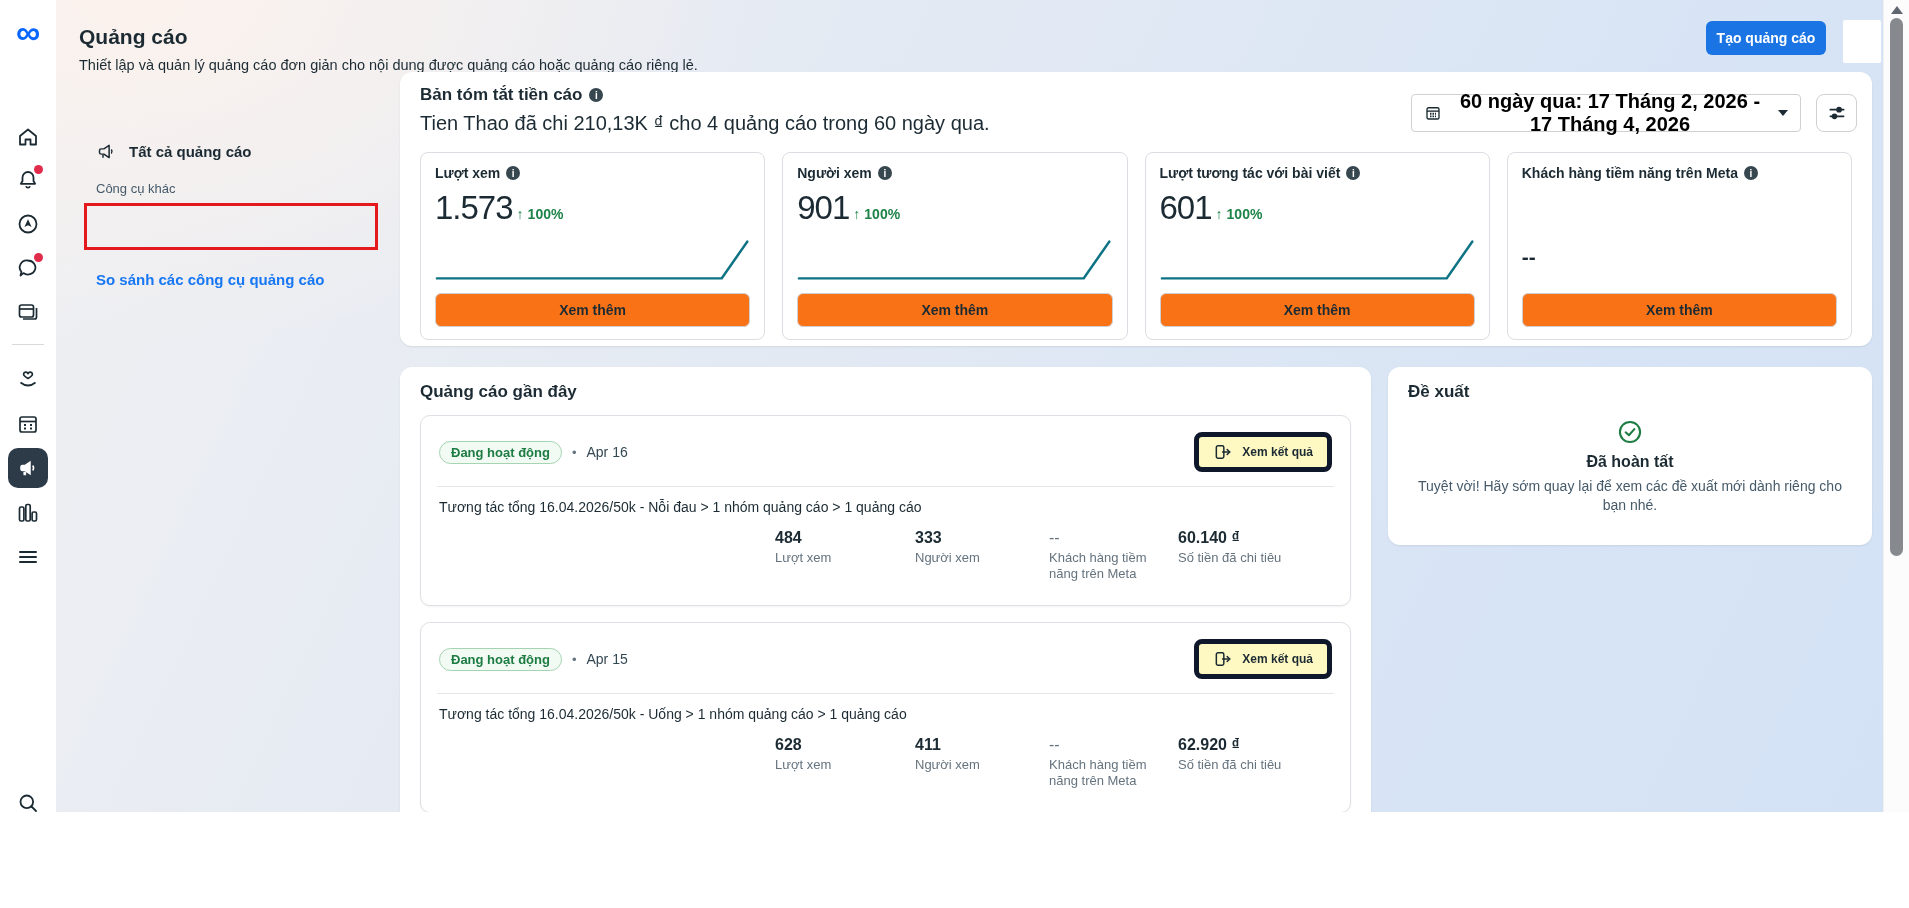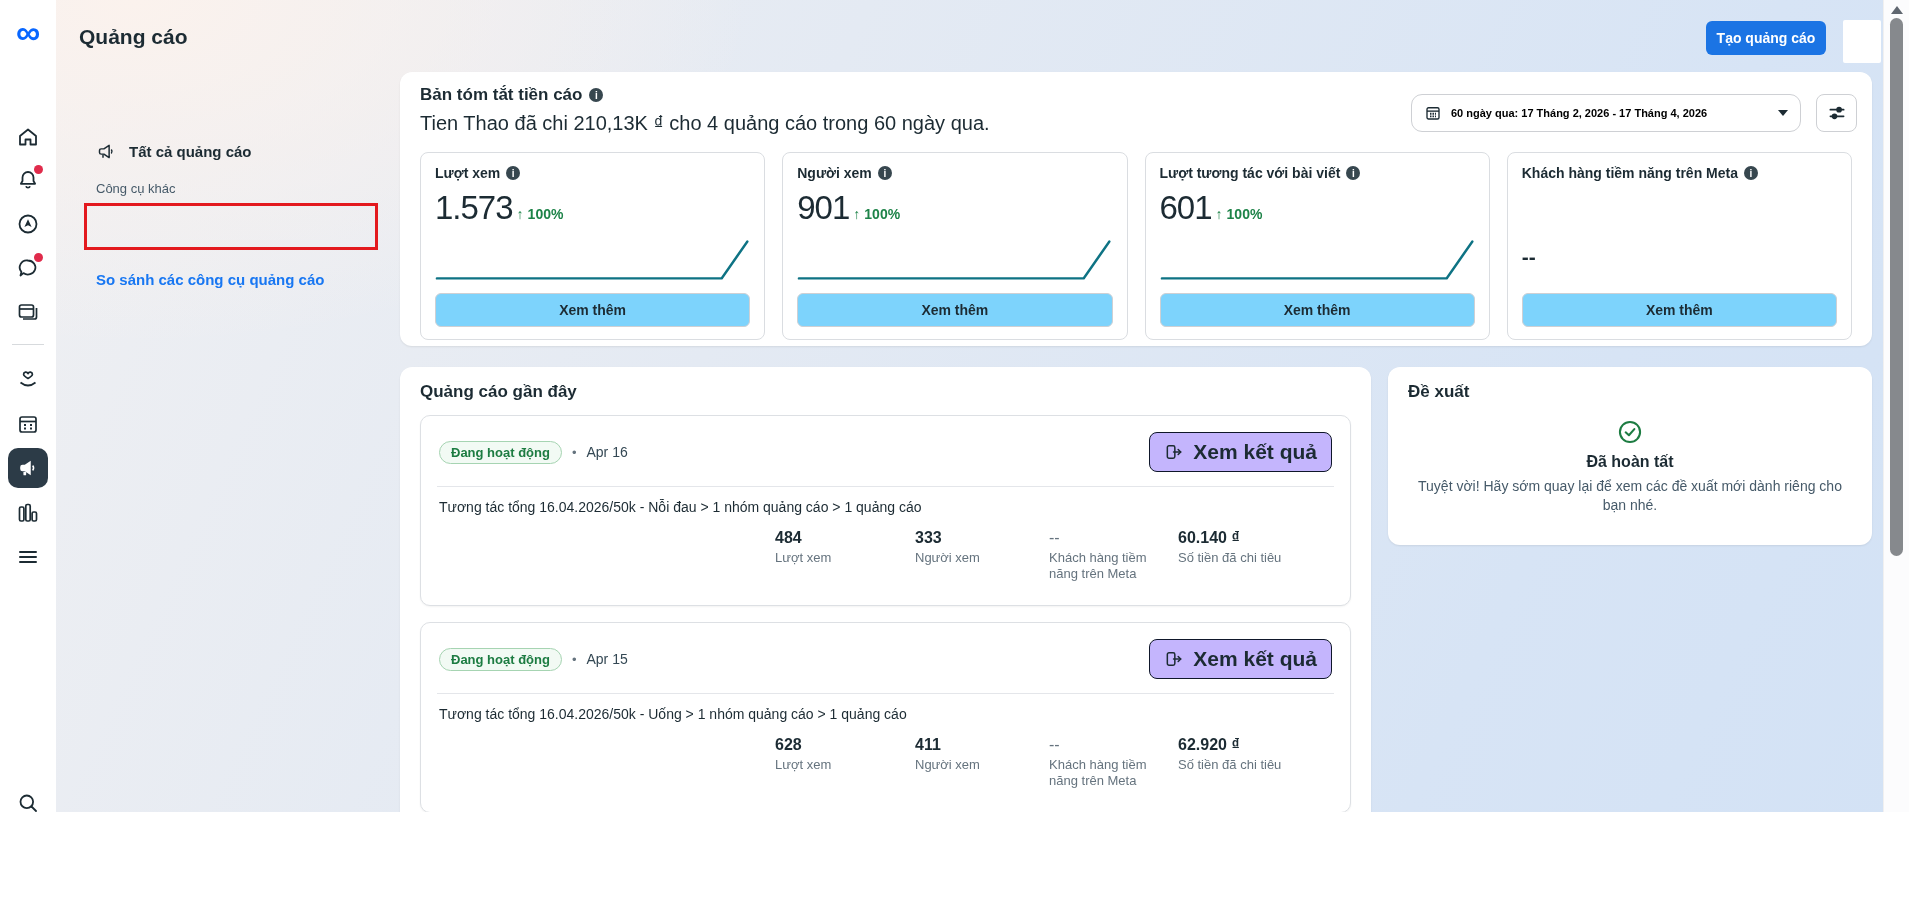--- a/index.html
+++ b/index.html
@@ -40,50 +40,50 @@
   .compare-link{position:absolute;left:96px;top:271px;font-size:15px;font-weight:bold;color:#1877f2;cursor:pointer;}
   .collapse-btn{position:absolute;left:336px;top:850px;width:34px;height:34px;color:#1c2b33;cursor:pointer;}
   
   .sum-panel{position:absolute;left:400px;top:72px;width:1472px;height:274px;background:#fff;border-radius:12px;
     box-shadow:0 1px 2px rgba(0,0,0,.08);}
   .sum-title{position:absolute;left:20px;top:13px;font-size:17px;font-weight:bold;display:flex;align-items:center;gap:7px;}
   .sum-sub{position:absolute;left:20px;top:40px;font-size:20px;}
   .info{display:inline-flex;width:14px;height:14px;border-radius:50%;background:#37474f;color:#fff;
     font-size:10px;font-weight:bold;align-items:center;justify-content:center;flex:0 0 auto;}
   .info::after{content:"i";}
-  .date-btn{position:absolute;left:1011px;top:22px;height:38px;width:390px;border:1px solid #ced0d4;border-radius:11px;
-    background:#fff;display:flex;align-items:center;gap:9px;padding:0 12px;box-sizing:border-box;font-size:11px;font-weight:600;cursor:pointer;}
+  .date-btn{position:absolute;left:1011px;top:22px;height:38px;width:390px;border:1px solid #ced0d4;border-radius:4px;
+    background:#fff;display:flex;align-items:center;gap:9px;padding:0 12px;box-sizing:border-box;font-size:20px;font-weight:600;cursor:pointer;}
   .caret{width:0;height:0;border-left:5px solid transparent;border-right:5px solid transparent;border-top:6px solid #1c2b33;margin-left:auto;}
   .filter-btn{position:absolute;left:1416px;top:22px;width:41px;height:38px;border:1px solid #ced0d4;border-radius:8px;
     background:#fff;display:flex;align-items:center;justify-content:center;cursor:pointer;}
   .cards{position:absolute;left:20px;top:80px;width:1432px;display:flex;gap:17px;}
   .scard{flex:1;height:188px;border:1px solid #dadde1;border-radius:8px;background:#fff;
     padding:12px 14px;box-sizing:border-box;display:flex;flex-direction:column;}
   .scard .clabel{font-size:14px;font-weight:bold;display:flex;align-items:center;gap:6px;}
   .scard .cvalrow{display:flex;align-items:baseline;gap:4px;margin-top:8px;}
   .scard .cval{font-size:33px;letter-spacing:-1px;}
   .scard .cchange{font-size:14px;font-weight:bold;color:#1d8348;}
   .scard .spark{margin-top:auto;height:46px;width:100%;}
   .scard .dashval{margin-top:auto;font-size:21px;font-weight:bold;padding-bottom:14px;}
-  .see-more{margin-top:10px;height:34px;border:1px solid #ced0d4;border-radius:6px;background:#7dd3fc;
+  .see-more{margin-top:10px;height:34px;border:1px solid #ced0d4;border-radius:6px;background:#f97316;
     font-size:14px;font-weight:bold;font-family:inherit;color:#1c2b33;cursor:pointer;}
   
   .rec-panel{position:absolute;left:400px;top:367px;width:971px;height:541px;background:#fff;border-radius:12px 12px 0 0;
     box-shadow:0 1px 2px rgba(0,0,0,.08);box-sizing:border-box;padding:48px 20px 0 20px;}
   .rec-title{position:absolute;left:20px;top:15px;font-size:17px;font-weight:bold;}
   .rec-list{display:flex;flex-direction:column;gap:16px;}
   .ad-card{border:1px solid #dde0e4;border-radius:10px;box-shadow:0 1px 2px rgba(0,0,0,.05);
     padding:16px 18px;box-sizing:border-box;height:191px;background:#fff;}
   .ad-top{display:flex;align-items:center;gap:10px;height:40px;}
   .badge{background:#f2faf4;border:1px solid #a6d4b2;color:#1d7c42;font-size:13px;font-weight:bold;
     border-radius:12px;padding:3px 11px;}
   .sep{color:#65737e;font-size:13px;}
   .ad-date{font-size:14px;color:#344854;}
-  .result-btn{margin-left:auto;height:40px;border:1px solid #0f172a;border-radius:8px;background:#c4b5fd;
-    display:flex;align-items:center;gap:9px;padding:0 14px;font-size:21px;font-weight:bold;font-family:inherit;color:#1c2b33;cursor:pointer;}
+  .result-btn{margin-left:auto;height:40px;border:5px solid #0f172a;border-radius:8px;background:#fef9c3;
+    display:flex;align-items:center;gap:9px;padding:0 14px;font-size:12px;font-weight:bold;font-family:inherit;color:#1c2b33;cursor:pointer;}
   .ad-div{border-top:1px solid #e4e6ea;margin:14px -2px 12px -2px;}
   .ad-name{font-size:14px;margin-top:2px;}
   .metrics{display:flex;justify-content:flex-end;margin-top:14px;}
   .mcol{box-sizing:border-box;padding-right:10px;}
   .mcol .mval{font-size:16px;font-weight:600;}
   .mcol .mval.gray{color:#65737e;font-weight:400;}
   .mcol .mlbl{font-size:13px;color:#65737e;margin-top:3px;line-height:1.25;}
   .w1{width:140px;} .w2{width:134px;} .w3{width:129px;} .w4{width:154px;}
   
   .sug-panel{position:absolute;left:1388px;top:367px;width:484px;height:178px;background:#fff;border-radius:12px;
@@ -178,20 +178,21 @@
     <div class="ric" style="top:831px">
       <svg viewBox="0 0 24 24" fill="none" stroke="currentColor">
           <circle cx="12" cy="12" r="7" stroke-width="3" stroke-dasharray="3.4 2.1"></circle>
           <circle cx="12" cy="12" r="3.1" stroke-width="1.8"></circle>
         </svg>
     </div>
     <div class="help-btn"></div>
   </aside>
 
   <h1 class="page-title">Quảng cáo</h1>
+  <p class="page-sub">Thiết lập và quản lý quảng cáo đơn giản cho nội dung được quảng cáo hoặc quảng cáo riêng lẻ.</p>
   <button class="create-btn">Tạo quảng cáo</button>
   <div class="avatar-ph"></div>
 
   <div class="nav-item" style="top:131px">
     <span>
       <svg viewBox="0 0 24 24" width="21" height="21" fill="none" stroke="#1c2b33" stroke-width="1.7" stroke-linejoin="round">
           <path d="M15 5 V19 L9 15 H6 a2 2 0 0 1 -2 -2 V11 a2 2 0 0 1 2 -2 H9 Z"></path>
           <path d="M17.5 9.8 a3.6 3.6 0 0 1 0 4.4"></path>
           <path d="M8 15.5 V19"></path>
         </svg>

